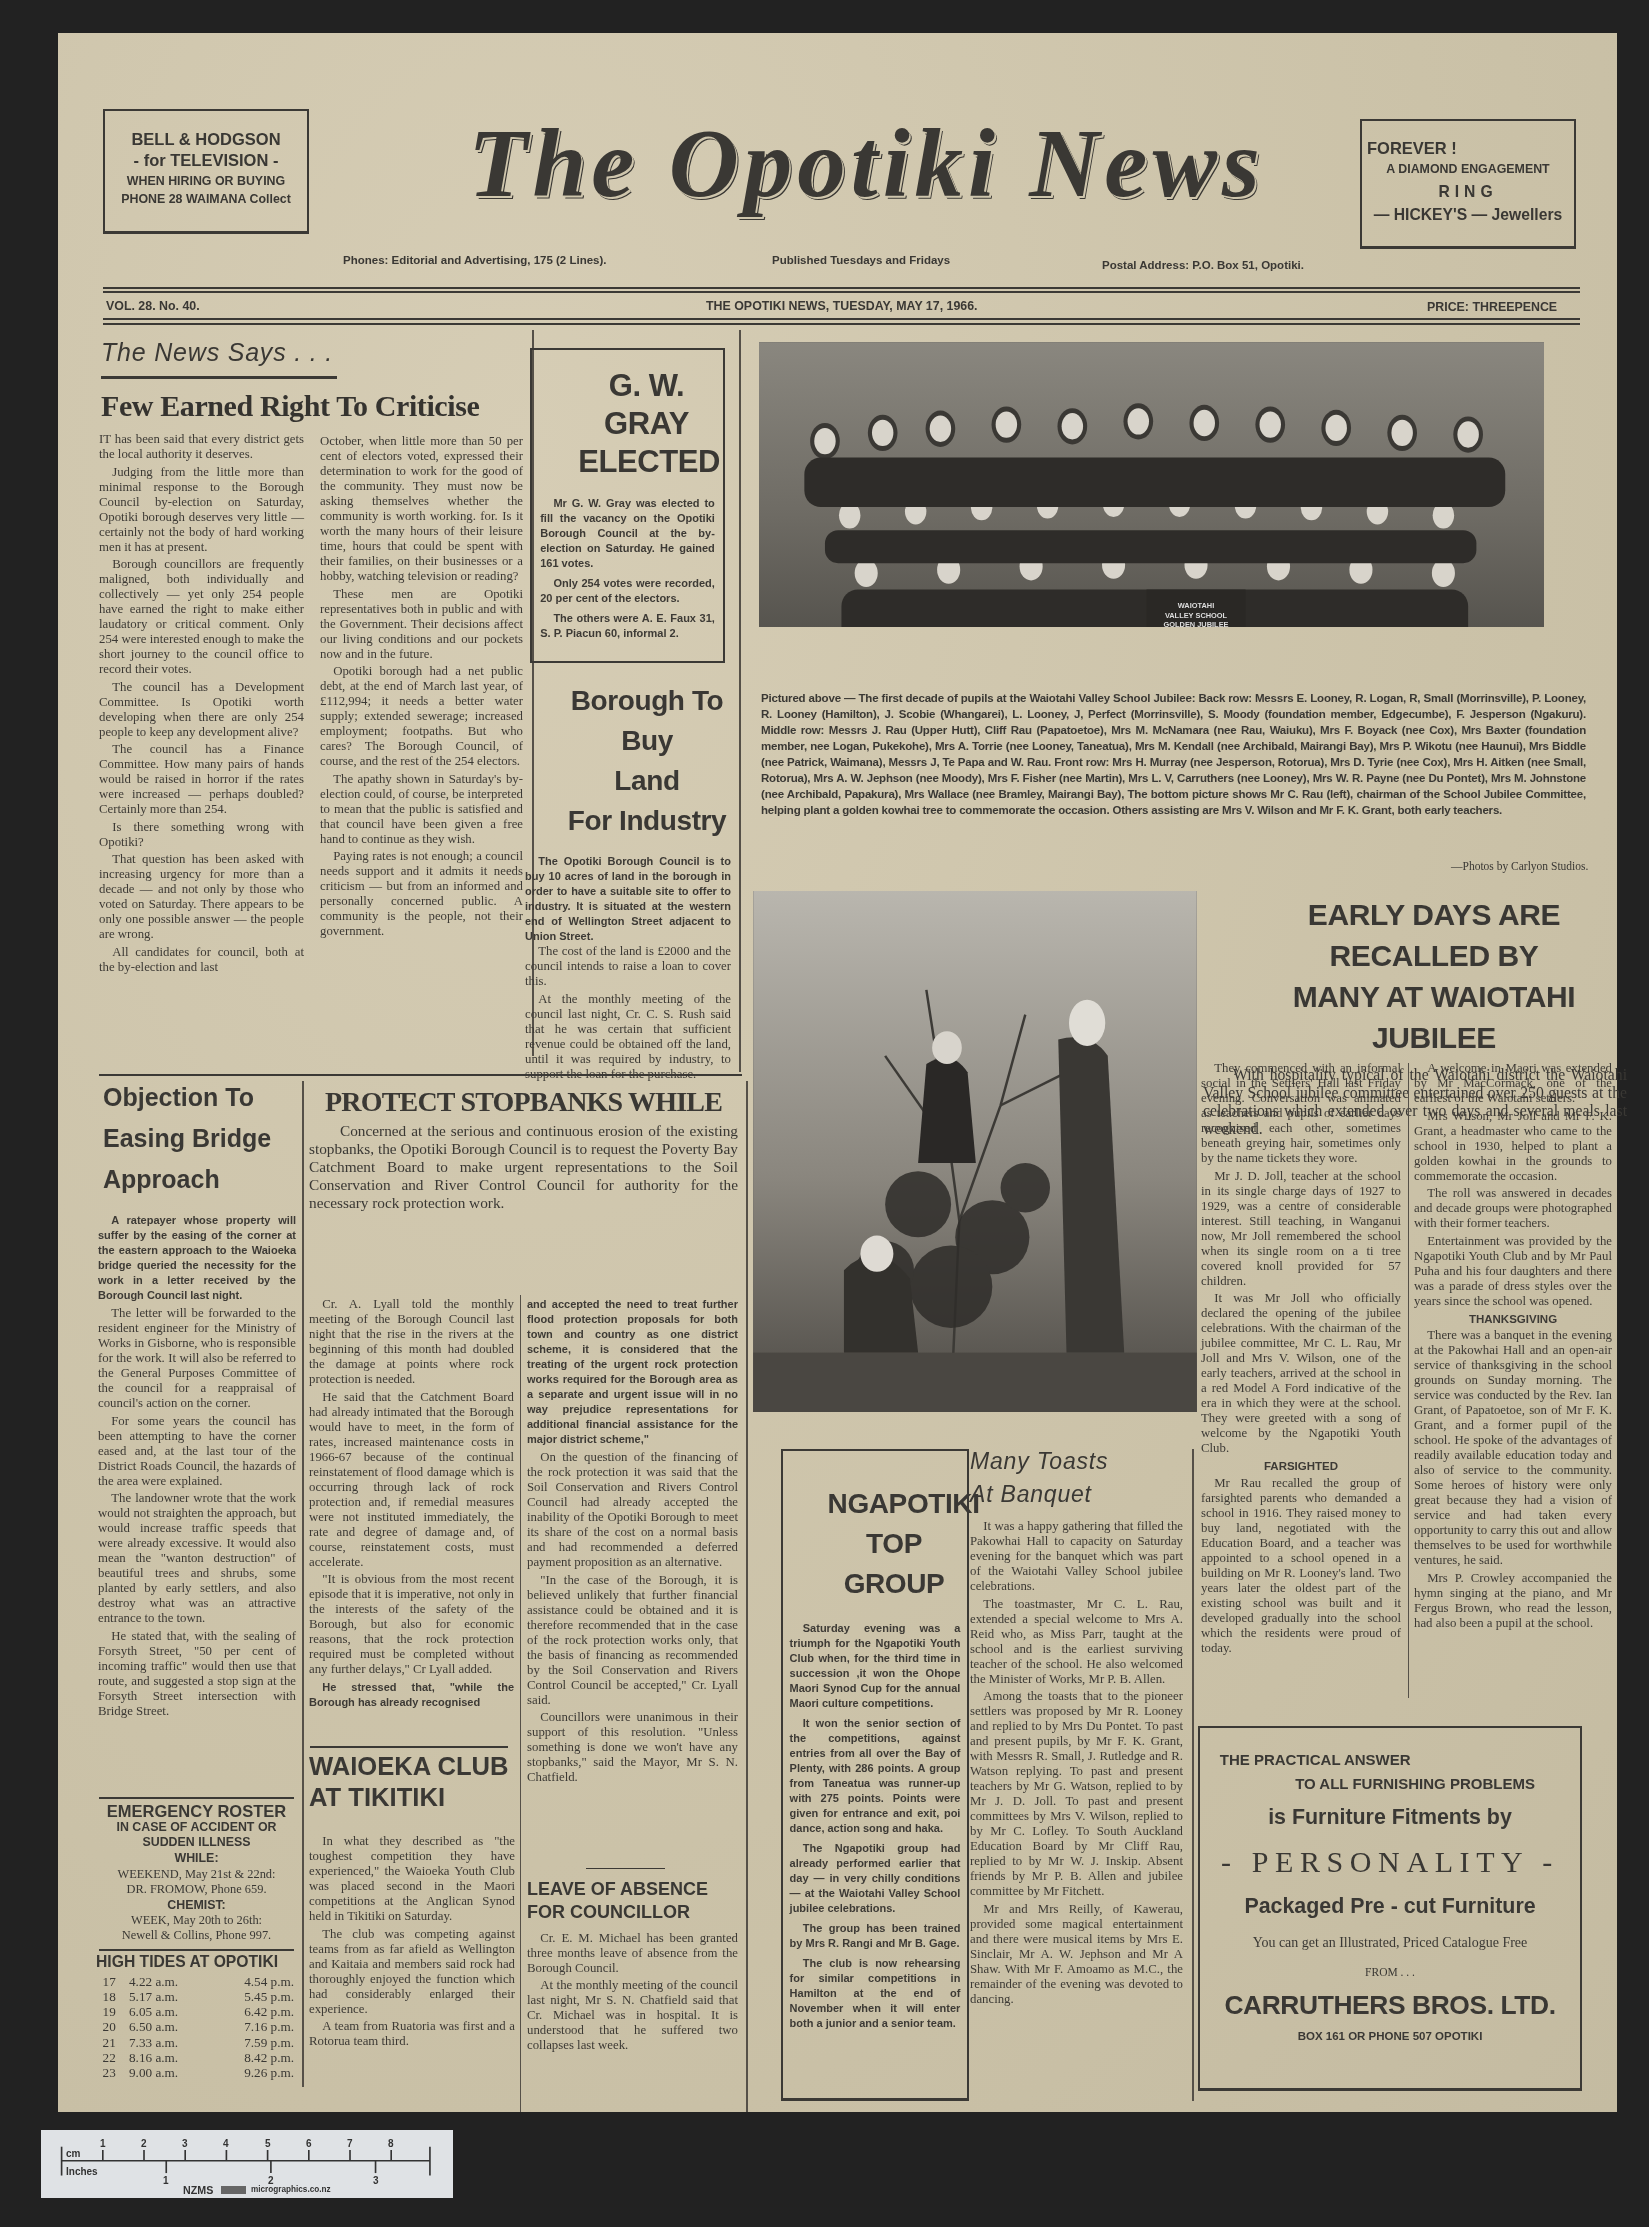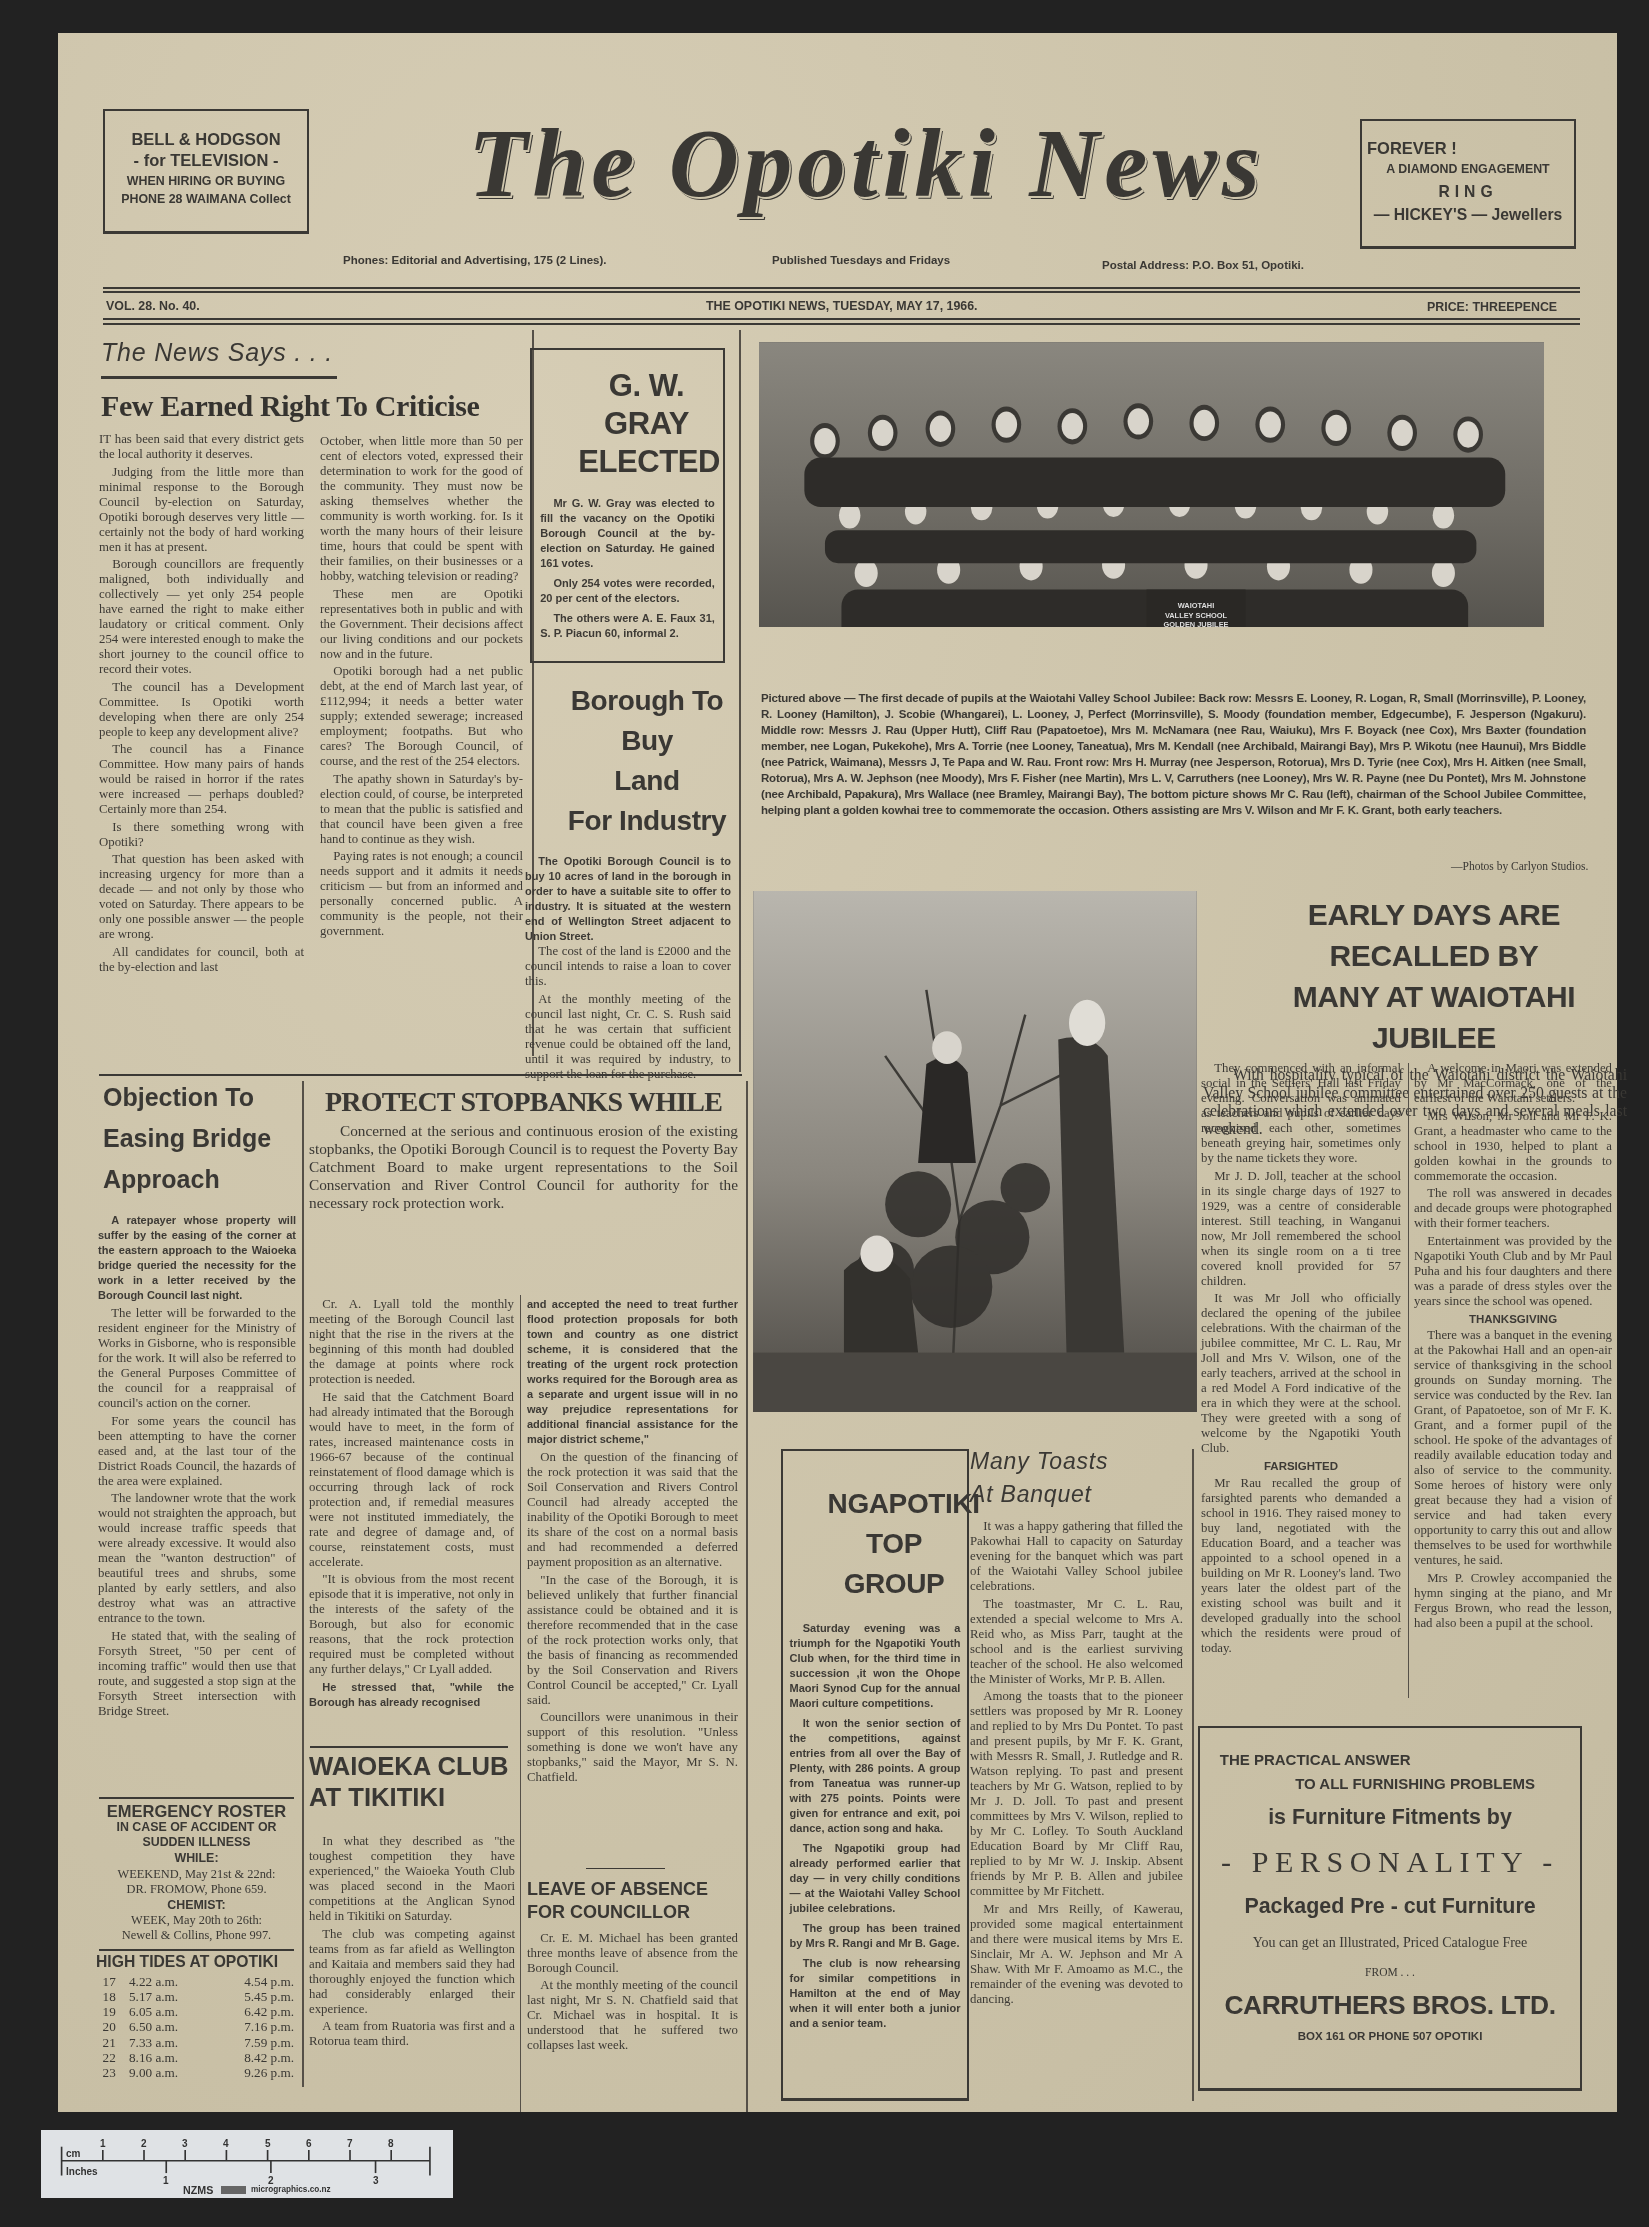--- a/index.html
+++ b/index.html
@@ -321,21 +321,21 @@
       <p>Councillors were unanimous in their support of this resolution. "Unless something is done we won't have any stopbanks," said the Mayor, Mr S. N. Chatfield.</p>
     </div>
   </div>
 
   <div class="rule" style="left:252px; top:1713px; width:198px; height:1.6px;"></div>
   <div class="abs" style="left:251px; top:1718px; width:206px;">
     <div class="sans" style="font-weight:bold; font-size:25.6px; line-height:31px;">WAIOEKA CLUB</div>
     <div class="sans" style="font-weight:bold; font-size:25.6px; line-height:31px; margin-bottom:21.4px;">AT TIKITIKI</div>
     <div class="body-text">
       <p>In what they described as "the toughest competition they have experienced," the Waioeka Youth Club was placed second in the Maori competitions at the Anglican Synod held in Tikitiki on Saturday.</p>
-      <p>The club was competing against teams from as far afield as Wellington and Kaitaia and members said they had thoroughly enjoyed the function which had considerably enlarged their experience.</p>
+      <p>The club was competing against teams from as far afield as Wellington and Kaitaia and members said rock had thoroughly enjoyed the function which had considerably enlarged their experience.</p>
       <p>A team from Ruatoria was first and a Rotorua team third.</p>
     </div>
   </div>
 
   <div class="rule" style="left:528px; top:1835px; width:79px; height:0.8px;"></div>
   <div class="abs" style="left:469px; top:1845px; width:211px;">
     <div class="sans" style="font-weight:bold; font-size:18px; line-height:23px;">LEAVE OF ABSENCE</div>
     <div class="sans" style="font-weight:bold; font-size:18px; line-height:23px; margin-bottom:6.6px;">FOR COUNCILLOR</div>
     <div class="body-text">
       <p>Cr. E. M. Michael has been granted three months leave of absence from the Borough Council.</p>
@@ -346,21 +346,21 @@
   <div class="vrule" style="left:688px; top:1048px; height:1031px;"></div>
 
   <div class="box" style="left:723px; top:1416px; width:188px; height:652px; border-width:2.5px 2.5px 3.3px 2.5px; padding:33px 6.6px 0 6.6px;">
     <div class="headline cond" style="font-size:28px; line-height:40px;">NGAPOTIKI</div>
     <div class="headline cond" style="font-size:28px; line-height:40px; margin-bottom:16.5px;">TOP GROUP</div>
     <div class="bold-text" style="font-size:11px;">
       <p>Saturday evening was a triumph for the Ngapotiki Youth Club when, for the third time in succession ,it won the Ohope Maori Synod Cup for the annual Maori culture competitions.</p>
       <p>It won the senior section of the competitions, against entries from all over the Bay of Plenty, with 286 points. A group from Taneatua was runner-up with 275 points. Points were given for entrance and exit, poi dance, action song and haka.</p>
       <p>The Ngapotiki group had already performed earlier that day — in very chilly conditions — at the Waiotahi Valley School jubilee celebrations.</p>
       <p>The group has been trained by Mrs R. Rangi and Mr B. Gage.</p>
-      <p>The club is now rehearsing for similar competitions in Hamilton at the end of May when it will enter both a junior and a senior team.</p>
+      <p>The club is now rehearsing for similar competitions in Hamilton at the end of November when it will enter both a junior and a senior team.</p>
     </div>
   </div>
 
   <div class="abs" style="left:912px; top:1412px; width:213px;">
     <div class="sans" style="font-size:23px; line-height:33px; font-style:italic; letter-spacing:0.8px;">Many Toasts</div>
     <div class="sans" style="font-size:23px; line-height:33px; font-style:italic; letter-spacing:0.8px; margin-bottom:8.2px;">At Banquet</div>
     <div class="body-text">
       <p>It was a happy gathering that filled the Pakowhai Hall to capacity on Saturday evening for the banquet which was part of the Waiotahi Valley School jubilee celebrations.</p>
       <p>The toastmaster, Mr C. L. Rau, extended a special welcome to Mrs A. Reid who, as Miss Parr, taught at the school and is the earliest surviving teacher of the school. He also welcomed the Minister of Works, Mr P. B. Allen.</p>
       <p>Among the toasts that to the pioneer settlers was proposed by Mr R. Looney and replied to by Mrs Du Pontet. To past and present pupils, by Mr F. K. Grant, with Messrs R. Small, J. Rutledge and R. Watson replying. To past and present teachers by Mr G. Watson, replied to by Mr J. D. Joll. To past and present committees by Mrs V. Wilson, replied to by Mr C. Lofley. To South Auckland Education Board by Mr Cliff Rau, replied to by Mr W. J. Inskip. Absent friends by Mr P. B. Allen and jubilee committee by Mr Fitchett.</p>

